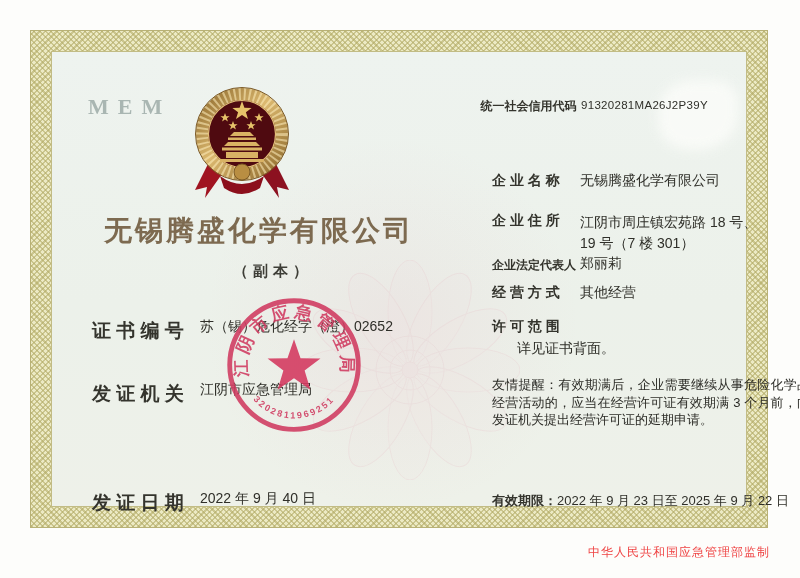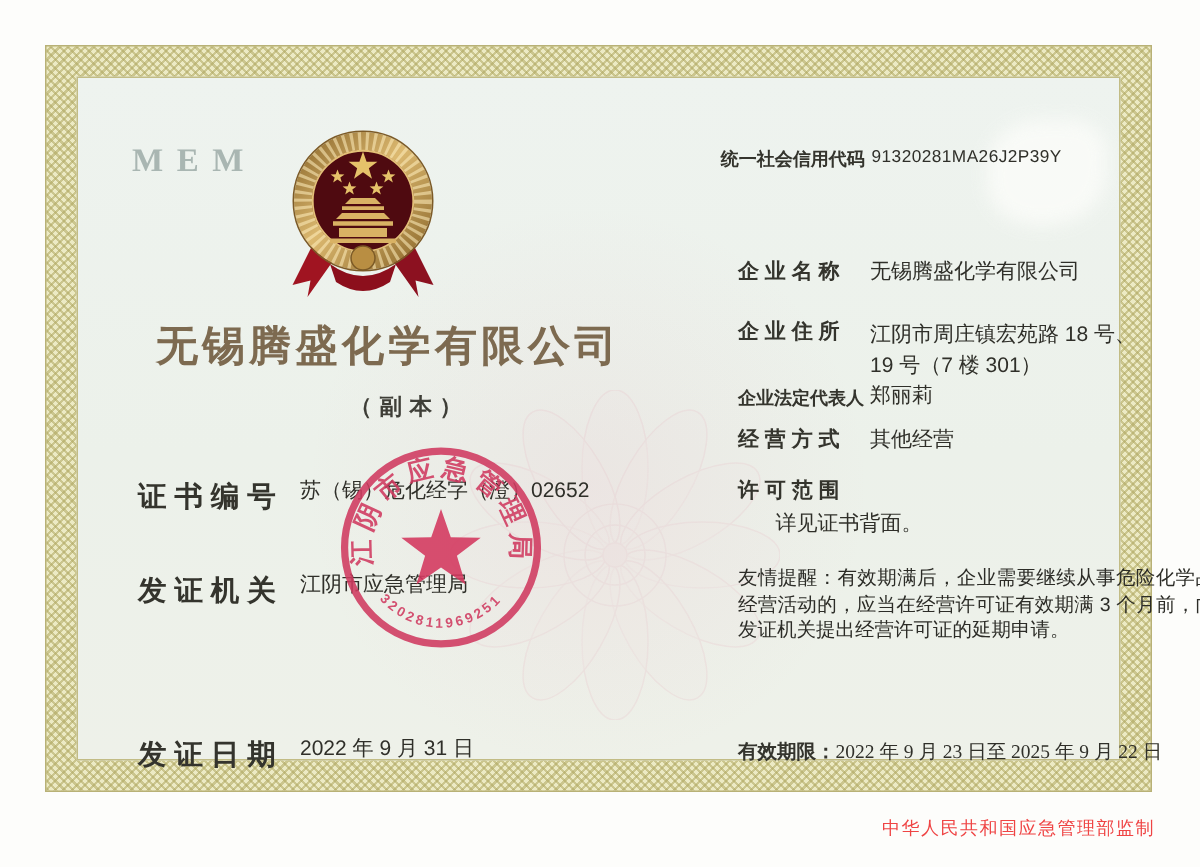--- a/index.html
+++ b/index.html
@@ -77,21 +77,21 @@
   .row-mode .lbl{ width:88px; }
   .row-scope{ left:440px; top:266px; }
   .scope-note{ position:absolute; left:465px; top:288px; font-size:14px; color:#2f2f29; }
 
   .reminder{
     position:absolute; left:440px; top:324px; width:318px;
     font-size:13px; line-height:17.5px; color:#2c2c27; text-align:justify;
   }
   .row-validity{ left:440px; top:440px; }
   .row-validity .lbl{ font-size:13px;text-align:right; }
-  .row-validity .val{ font-size:13px;font-family:Liberation Serif, serif; }
+  .row-validity .val{ font-size:13px; }
 
   
   .seal{ position:absolute; left:167px; top:238px; width:150px; height:150px; opacity:.88; }
 
   
   .footer{
     position:absolute; right:30px; top:544px;
     font-size:12px; letter-spacing:1px; color:#ef4444;
   }
 </style>
@@ -174,21 +174,21 @@
       <div class="row l-row row-certno">
         <span class="lbl">证 书 编 号</span>
         <span class="val">苏（锡）危化经字（澄）02652</span>
       </div>
       <div class="row l-row row-issuer">
         <span class="lbl">发 证 机 关</span>
         <span class="val">江阴市应急管理局</span>
       </div>
       <div class="row l-row row-issuedate">
         <span class="lbl">发 证 日 期</span>
-        <span class="val">2022 年 9 月 31 日</span>
+        <span class="val">2022 年 9 月 40 日</span>
       </div>
 
       <svg class="seal" viewBox="0 0 140 140">
         <defs>
           <path id="sealTopArc" d="M 28.7 85 A 44 44 0 1 1 111.3 85" fill="none"></path>
           <path id="sealBottomArc" d="M 23 87 A 50 50 0 0 0 117 87" fill="none"></path>
         </defs>
         <circle cx="70" cy="70" r="60" fill="none" stroke="#d03a60" stroke-width="4.5"></circle>
         <path d="M70 46 L76.1 63.6 L94.7 64 L79.9 75.2 L85.3 93 L70 82.4 L54.7 93 L60.1 75.2 L45.3 64 L63.9 63.6 Z" fill="#d4375e"></path>
         <text font-size="16" font-weight="bold" fill="#d03a60" letter-spacing="4">

